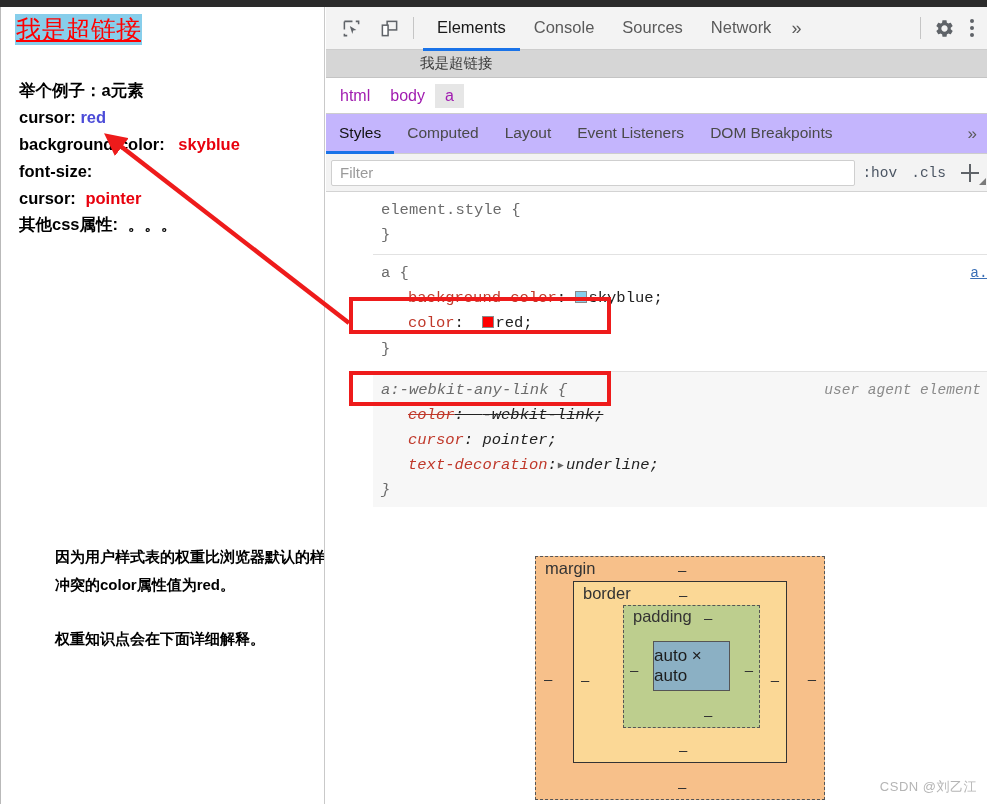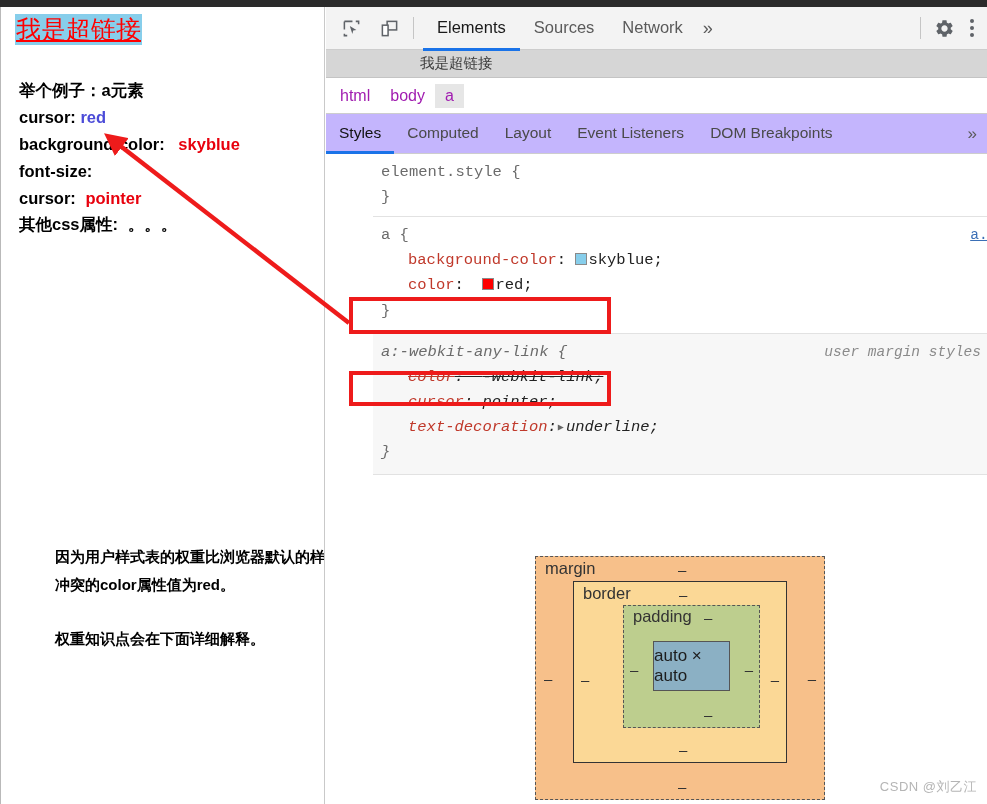--- a/index.html
+++ b/index.html
@@ -290,20 +290,21 @@
       <div class="tb-icon">
         <svg width="19" height="19" viewBox="0 0 20 20">
           <rect x="7.5" y="2.5" width="10" height="9" fill="none" stroke="#5f6368" stroke-width="1.6"></rect>
           <rect x="2.5" y="6.5" width="6" height="11" fill="#fff" stroke="#5f6368" stroke-width="1.6"></rect>
         </svg>
       </div>
       <div class="tb-sep"></div>
 
       <div class="dt-tabs">
         <div class="dt-tab active">Elements</div>
+        <div class="dt-tab">Console</div>
         <div class="dt-tab">Sources</div>
         <div class="dt-tab">Network</div>
         <div class="dt-more">»</div>
       </div>
 
       <div class="tb-right">
         <div class="tb-sep"></div>
         <div class="gear">
           <svg width="21" height="21" viewBox="0 0 24 24">
             <path fill="#5f6368" d="M19.1 12.9c.04-.3.06-.6.06-.9s-.02-.6-.07-.9l2-1.6c.18-.14.23-.4.11-.6l-1.9-3.3c-.12-.2-.37-.29-.58-.2l-2.4 1c-.5-.4-1-.7-1.6-.95l-.37-2.5c-.04-.23-.24-.4-.47-.4h-3.8c-.23 0-.43.17-.47.4l-.37 2.5c-.6.25-1.1.58-1.6.95l-2.4-1c-.22-.08-.47 0-.58.2L2.8 8.9c-.12.2-.07.46.11.6l2 1.6c-.05.3-.08.6-.08.9s.03.6.08.9l-2 1.6c-.18.14-.23.4-.11.6l1.9 3.3c.12.2.37.29.58.2l2.4-1c.5.4 1 .7 1.6.95l.37 2.5c.04.23.24.4.47.4h3.8c.23 0 .43-.17.47-.4l.37-2.5c.6-.25 1.1-.58 1.6-.95l2.4 1c.22.08.47 0 .58-.2l1.9-3.3c.12-.2.07-.46-.11-.6l-2.02-1.6zM12 15.6c-2 0-3.6-1.6-3.6-3.6s1.6-3.6 3.6-3.6 3.6 1.6 3.6 3.6-1.6 3.6-3.6 3.6z"></path>
@@ -329,20 +330,30 @@
 
     <div class="side-tabs">
       <div class="side-tab active">Styles</div>
       <div class="side-tab">Computed</div>
       <div class="side-tab">Layout</div>
       <div class="side-tab">Event Listeners</div>
       <div class="side-tab">DOM Breakpoints</div>
       <div class="side-more">»</div>
     </div>
 
+    <div class="filter-bar">
+      <input class="filter-input" type="text" placeholder="Filter" style="">
+      <span class="filter-btn">:hov</span>
+      <span class="filter-btn">.cls</span>
+      <span class="plus-wrap">
+        <i class="pv"></i>
+          <i class="ph"></i>
+          <i class="corner"></i>
+      </span>
+    </div>
 
     <div class="styles-body">
 
       <div class="rule">
         <div class="sel">element.style {</div>
         <div class="sel">}</div>
       </div>
 
       <div class="rule" style="padding-bottom:9px">
         <div class="sel">a {</div>
@@ -351,21 +362,21 @@
           <span class="prop">background-color</span><span class="pv-txt">:&nbsp;</span><span class="swatch" style="background:#87ceeb"></span><span class="pv-txt">skyblue</span><span class="pv-txt">;</span>
         </div>
         <div class="decl">
           <span class="prop">color</span><span class="pv-txt">:&nbsp;&nbsp;</span><span class="swatch" style="background:#ff0000"></span><span class="pv-txt">red</span><span class="pv-txt">;</span>
         </div>
         <div class="sel">}</div>
       </div>
 
       <div class="rule ua" style="padding-bottom:9px">
         <div class="sel ua-sel">a:-webkit-any-link {</div>
-        <span class="origin">user margin styles</span>
+        <span class="origin">user agent element</span>
         <div class="decl">
           <span class="prop strike">color</span><span class="pv-txt strike">:&nbsp;&nbsp;</span><span class="pv-txt strike">-webkit-link</span><span class="pv-txt strike">;</span>
         </div>
         <div class="decl">
           <span class="prop">cursor</span><span class="pv-txt">:&nbsp;</span><span class="pv-txt">pointer</span><span class="pv-txt">;</span>
         </div>
         <div class="decl">
           <span class="prop">text-decoration</span><span class="pv-txt">:</span><span class="tri">▶</span><span class="pv-txt">underline</span><span class="pv-txt">;</span>
         </div>
         <div class="sel ua-sel">}</div>

